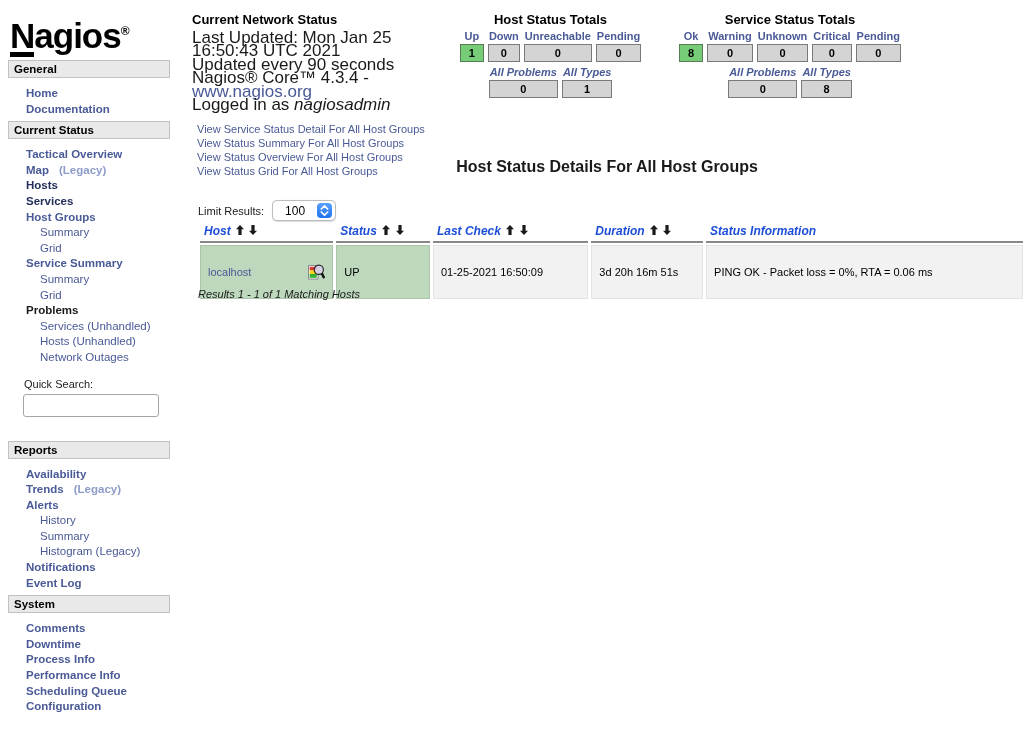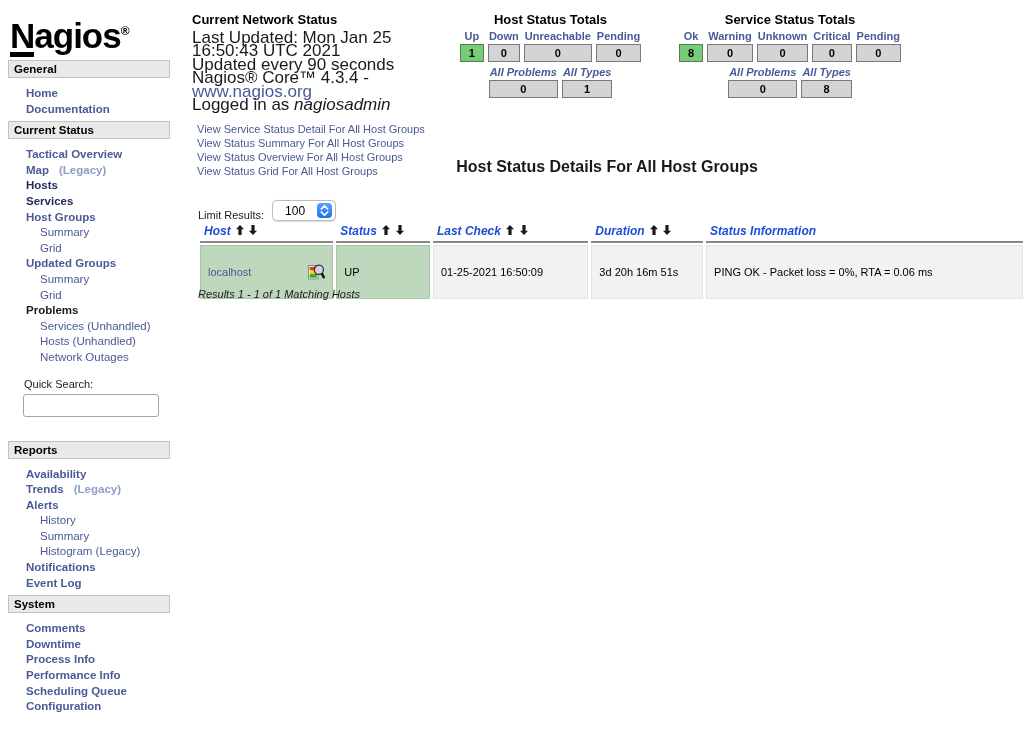--- a/index.html
+++ b/index.html
@@ -54,21 +54,21 @@
   table.tt{border-collapse:separate;border-spacing:4px 2px;margin:0 auto;}
   table.tt th{font-size:11px;font-weight:bold;color:var(--link-blue);padding:0 1px;text-align:center;cursor:pointer;}
   table.tt td.box{border:1px solid #7a7a7a;background:var(--box-gray);font-weight:bold;font-size:11px;
                   color:#000;text-align:center;padding:2px 8px;min-width:20px;cursor:pointer;}
   table.tt td.box.green{background:var(--ok-green);border-color:#567d56;}
   table.tt.sub th{font-style:italic;}
 
   
   .main-title{position:absolute;left:198px;top:158px;width:818px;text-align:center;
               font-weight:bold;font-size:16px;color:#1a1a1a;}
-  .limit-row{position:absolute;left:198px;top:200px;display:flex;align-items:flex-end;gap:8px;font-size:11px;color:#1a1a1a;}
+  .limit-row{position:absolute;left:198px;top:200px;display:flex;align-items:center;gap:8px;font-size:11px;color:#1a1a1a;}
   .select{display:inline-flex;align-items:center;gap:12px;background:#fff;border:1px solid #bdbdbd;
           border-radius:5px;padding:1px 3px 1px 12px;height:21px;box-shadow:0 0.5px 1px rgba(0,0,0,.15);cursor:pointer;}
   .select .val{font-size:12px;color:#000;}
   .stepper{width:15px;height:15px;border-radius:4px;background:linear-gradient(#56a0ff,#1f72ee);
            display:flex;align-items:center;justify-content:center;}
 
   .status-table{position:absolute;left:197px;top:220px;border-collapse:separate;border-spacing:3px 2px;}
   .status-table th{font-size:12px;font-weight:bold;color:#1d4ed8;text-align:left;vertical-align:bottom;
                    padding:2px 4px 3px 4px;border-bottom:2px solid #888;white-space:nowrap;font-style:italic;}
   .status-table th .sort{display:inline-block;margin-left:2px;cursor:pointer;}
@@ -101,21 +101,21 @@
 
     <div class="sec-hdr">Current Status</div>
     <div class="nav">
       <div class="nav-item l1">Tactical Overview</div>
       <div class="nav-item l1"><span>Map</span><span class="sfx">(Legacy)</span></div>
       <div class="nav-item l1 dark">Hosts</div>
       <div class="nav-item l1 dark">Services</div>
       <div class="nav-item l1">Host Groups</div>
       <div class="nav-item l2">Summary</div>
       <div class="nav-item l2">Grid</div>
-      <div class="nav-item l1">Updated Groups</div>
+      <div class="nav-item l1">Service Summary</div>
       <div class="nav-item l2">Summary</div>
       <div class="nav-item l2">Grid</div>
       <div class="nav-item l1 plain">Problems</div>
       <div class="nav-item l2">Services (Unhandled)</div>
       <div class="nav-item l2">Hosts (Unhandled)</div>
       <div class="nav-item l2">Network Outages</div>
     </div>
 
     <div class="qs">
       <div class="qs-label">Quick Search:</div>

